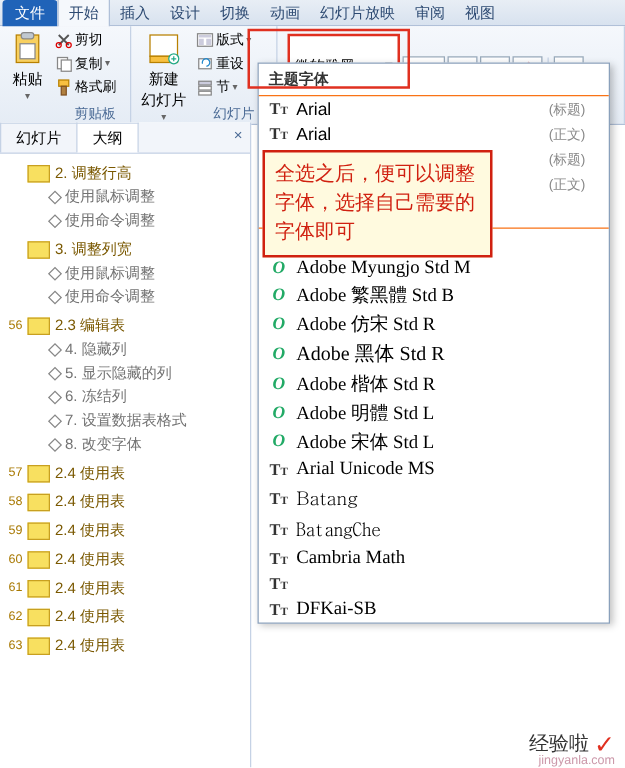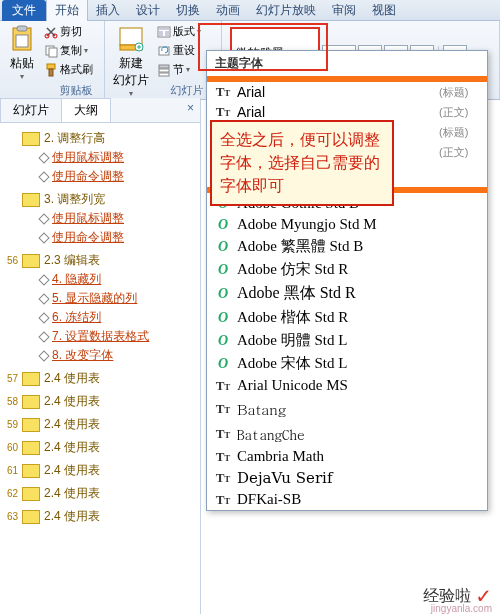--- a/index.html
+++ b/index.html
@@ -173,37 +173,37 @@
     display: flex;
     align-items: center;
     gap: 4px;
     padding: 1px 0;
   }
   .ol-dot {
     width: 6px; height: 6px;
     background:#fff; border:1px solid #888;
     transform: rotate(45deg);
   }
-  .ol-text { color: #c2410c; font-size: 12px; text-decoration: underline; }
+  .ol-text { color: #737373; font-size: 12px; }
   .font-dropdown {
     position: absolute;
     top: 50px;
     left: 206px;
     width: 280px;
     background: #fff;
     border: 1px solid #8aa0bb;
     box-shadow: 2px 2px 6px rgba(0,0,0,.25);
     z-index: 50;
   }
   .fd-header {
     padding: 4px 8px;
     font-size: 12px;
     font-weight: bold;
     color: #333;
-    border-bottom: 6px solid #f97316;
+    border-bottom: 1px solid #f97316;
   }
   .fd-row {
     display: flex;
     align-items: center;
     padding: 2px 8px;
     gap: 6px;
   }
   .fd-glyph { width: 16px; height:16px; display:flex;align-items:center;justify-content:center; font-weight:bold; }
   .gl-tt { font-family:serif; font-size:13px; color:#333; }
   .gl-o { font-style:italic; font-family:serif; color:#2a6; font-size:14px;}
@@ -613,21 +613,20 @@
       <div class="fd-row">
         <span class="fd-glyph">
           <span class="gl-tt">T<span style="font-size:9px">T</span></span>
         </span>
         <span class="fd-name" style="font-family:'Cambria Math',serif;font-size:15px">Cambria Math</span>
       </div>
       <div class="fd-row">
         <span class="fd-glyph">
           <span class="gl-tt">T<span style="font-size:9px">T</span></span>
         </span>
-        <span class="fd-name" style="font-family:'DejaVu Serif',serif;font-size:15px">DejaVu Serif</span>
       </div>
       <div class="fd-row">
         <span class="fd-glyph">
           <span class="gl-tt">T<span style="font-size:9px">T</span></span>
         </span>
         <span class="fd-name" style="font-family:'DFKai-SB',serif;font-size:15px">DFKai-SB</span>
       </div>
     </div>
 </div>
 

